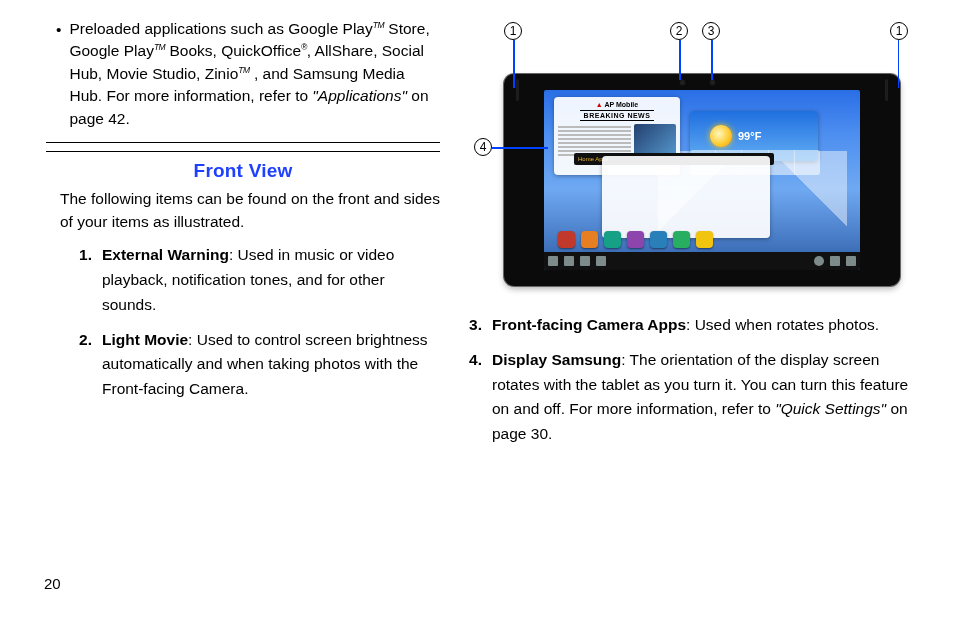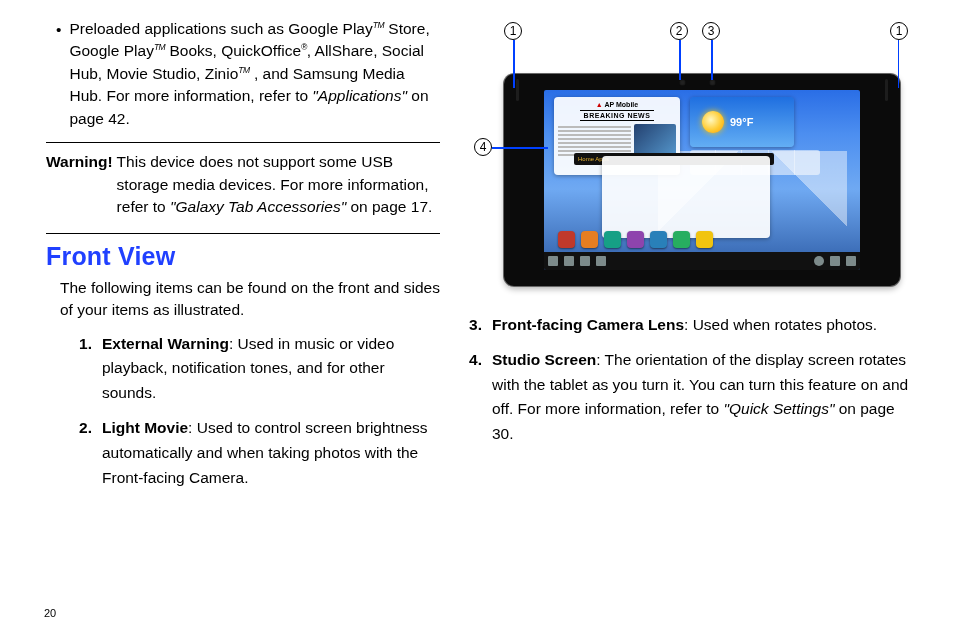--- a/index.html
+++ b/index.html
@@ -46,25 +46,26 @@
   .warning-label { font-weight: 700; white-space: nowrap; margin-right: 4px; }
   .warning-body { }
   .divider {
     border: none;
     border-top: 1px solid #000;
     margin: 6px 0 8px -4px;
   }
   .section-heading {
     color: #2040ff;
     font-weight: 700;
-    font-size: 25px;
+    font-size: 19px;
     font-family: Arial, Helvetica, sans-serif;
     margin-left: -4px;
     margin-bottom: 6px;
     letter-spacing: 0.2px;
+    text-align: center;
   }
   .section-intro {
     font-size: 15.5px;
     line-height: 1.45;
     font-stretch: condensed;
     margin-left: 10px;
     margin-bottom: 10px;
   }
   .num-item {
     display: flex;
@@ -74,22 +75,22 @@
     margin-left: 28px;
     margin-bottom: 10px;
   }
   .right-col .num-item { margin-left: 0; }
   .num-label { font-weight: 700; white-space: nowrap; margin-right: 10px; min-width: 14px; text-align: right; }
   .num-body { }
   .num-key { font-weight: 700; }
   .page-number {
     position: absolute;
     left: 44px;
-    bottom: 17px;
-    font-size: 11px;
+    bottom: 44px;
+    font-size: 15px;
   }
 
   
   .diagram {
     position: relative;
     height: 275px;
     margin-left: 6px;
     margin-right: 6px;
     margin-bottom: 20px;
   }
@@ -151,23 +152,23 @@
     padding: 4px;
   }
   .news-logo { color: #c00; font-size: 7px; font-weight: 700; }
   .news-head { font-size: 7px; font-weight: 700; letter-spacing: .5px; border-top: 1px solid #000; border-bottom: 1px solid #000; padding: 1px 4px; margin-top: 2px; }
   .news-body { display:flex; gap:3px; margin-top:3px; width: 100%; }
   .news-col { flex:1; }
   .news-line { height: 2px; background:#bbb; margin: 2px 0; }
   .news-img { width: 42px; height: 40px; background: linear-gradient(135deg,#23406f,#5aa0d6); border-radius:2px; }
 
   .widget.weather {
-    top: 7px; left: 146px; width: 104px; height: 50px;
+    top: 21px; left: 146px; width: 128px; height: 50px;
     background: linear-gradient(to bottom,#1f6fe0,#63aef4);
-    display:flex; align-items:center; padding: 4px 12px;
+    display:flex; align-items:center; padding: 4px 20px;
   }
   .sun {
     width: 22px; height: 22px; border-radius: 50%;
     background: radial-gradient(circle at 40% 40%, #fff8c0, #ffcc33 55%, #ff9b00 100%);
     box-shadow: 0 0 6px rgba(255,200,0,.9);
     margin-right: 6px;
   }
   .temp { color:#fff; font-size: 11px; font-weight: 600; }
   .forecast {
     position:absolute; top: 60px; left: 146px; width:130px; height: 25px;
@@ -237,26 +238,20 @@
   <div class="col left-col">
     <div class="bullet-row">
       <div class="bullet-dot">•</div>
       <div>
         <span>Preloaded applications such as Google Play</span><span class="sup">TM</span><span> Store, Google Play</span><span class="sup">TM</span><span> Books, QuickOffice</span><span class="sup">®</span><span>, AllShare, Social Hub, Movie Studio, Zinio</span><span class="sup">TM</span><span> , and Samsung Media Hub. For more information, refer to </span><span class="italic">"Applications"</span><span>  on page 42.</span>
       </div>
     </div>
 
     <hr class="divider">
 
-    <div class="warning-block">
-      <div class="warning-label">Warning!</div>
-      <div class="warning-body">
-        <span>This device does not support some USB storage media devices. For more information, refer to </span><span class="italic">"Galaxy Tab Accessories"</span><span>  on page 17.</span>
-      </div>
-    </div>
 
     <hr class="divider">
 
     <div class="section-heading">Front View</div>
     <div class="section-intro">The following items can be found on the front and sides of your items as illustrated.</div>
 
     <div class="num-item">
       <div class="num-label">1.</div>
       <div class="num-body"><span class="num-key">External Warning</span><span>: Used in music or video playback, notification tones, and for other sounds.</span></div>
     </div>
@@ -361,23 +356,23 @@
               <div class="sb-ico"></div>
               <div class="sb-ico"></div>
             </div>
           </div>
         </div>
       </div>
     </div>
 
     <div class="num-item">
       <div class="num-label">3.</div>
-      <div class="num-body"><span class="num-key">Front-facing Camera Lens</span><span>: Used when rotates photos.</span></div>
+      <div class="num-body"><span class="num-key">Front-facing Camera Apps</span><span>: Used when rotates photos.</span></div>
     </div>
 
     <div class="num-item">
       <div class="num-label">4.</div>
-      <div class="num-body"><span class="num-key">Studio Screen</span><span>: The orientation of the display screen rotates with the tablet as you turn it. You can turn this feature on and off. For more information, refer to </span><span class="italic">"Quick Settings"</span><span>  on page 30.</span></div>
+      <div class="num-body"><span class="num-key">Display Samsung</span><span>: The orientation of the display screen rotates with the tablet as you turn it. You can turn this feature on and off. For more information, refer to </span><span class="italic">"Quick Settings"</span><span>  on page 30.</span></div>
     </div>
   </div>
 </div>
 
 <div class="page-number">20</div>
 
 </body></html>

